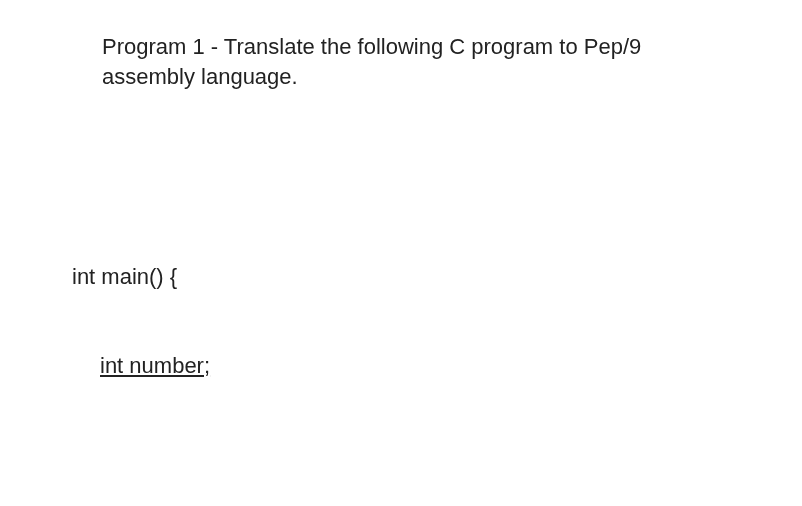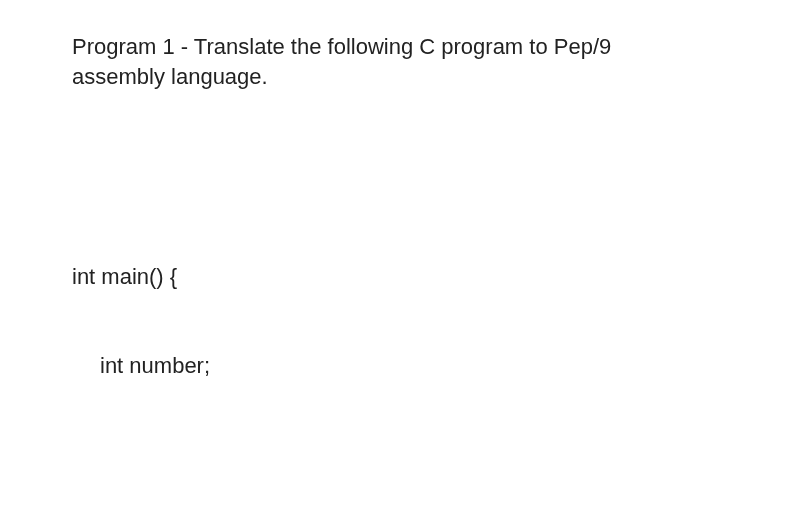--- a/index.html
+++ b/index.html
@@ -12,27 +12,29 @@
       height: 506px;
       background: #ffffff;
       font-family: Arial, Helvetica, sans-serif;
       font-size: 22px;
       color: #222;
       padding: 32px 72px;
       line-height: 1.35;
     }
     .heading {
       margin-bottom: 26px;
+      margin-left: 30px;
     }
     .code-block {
       white-space: pre;
       font-family: Arial, Helvetica, sans-serif;
     }
     .indent1 {
       padding-left: 28px;
+      text-decoration: underline;
     }
     .spacer {
       height: 26px;
     }
   </style>
 </head>
 <body>
 
 <div class="heading">
   <div>Program 1 - Translate the following C program to Pep/9</div>

